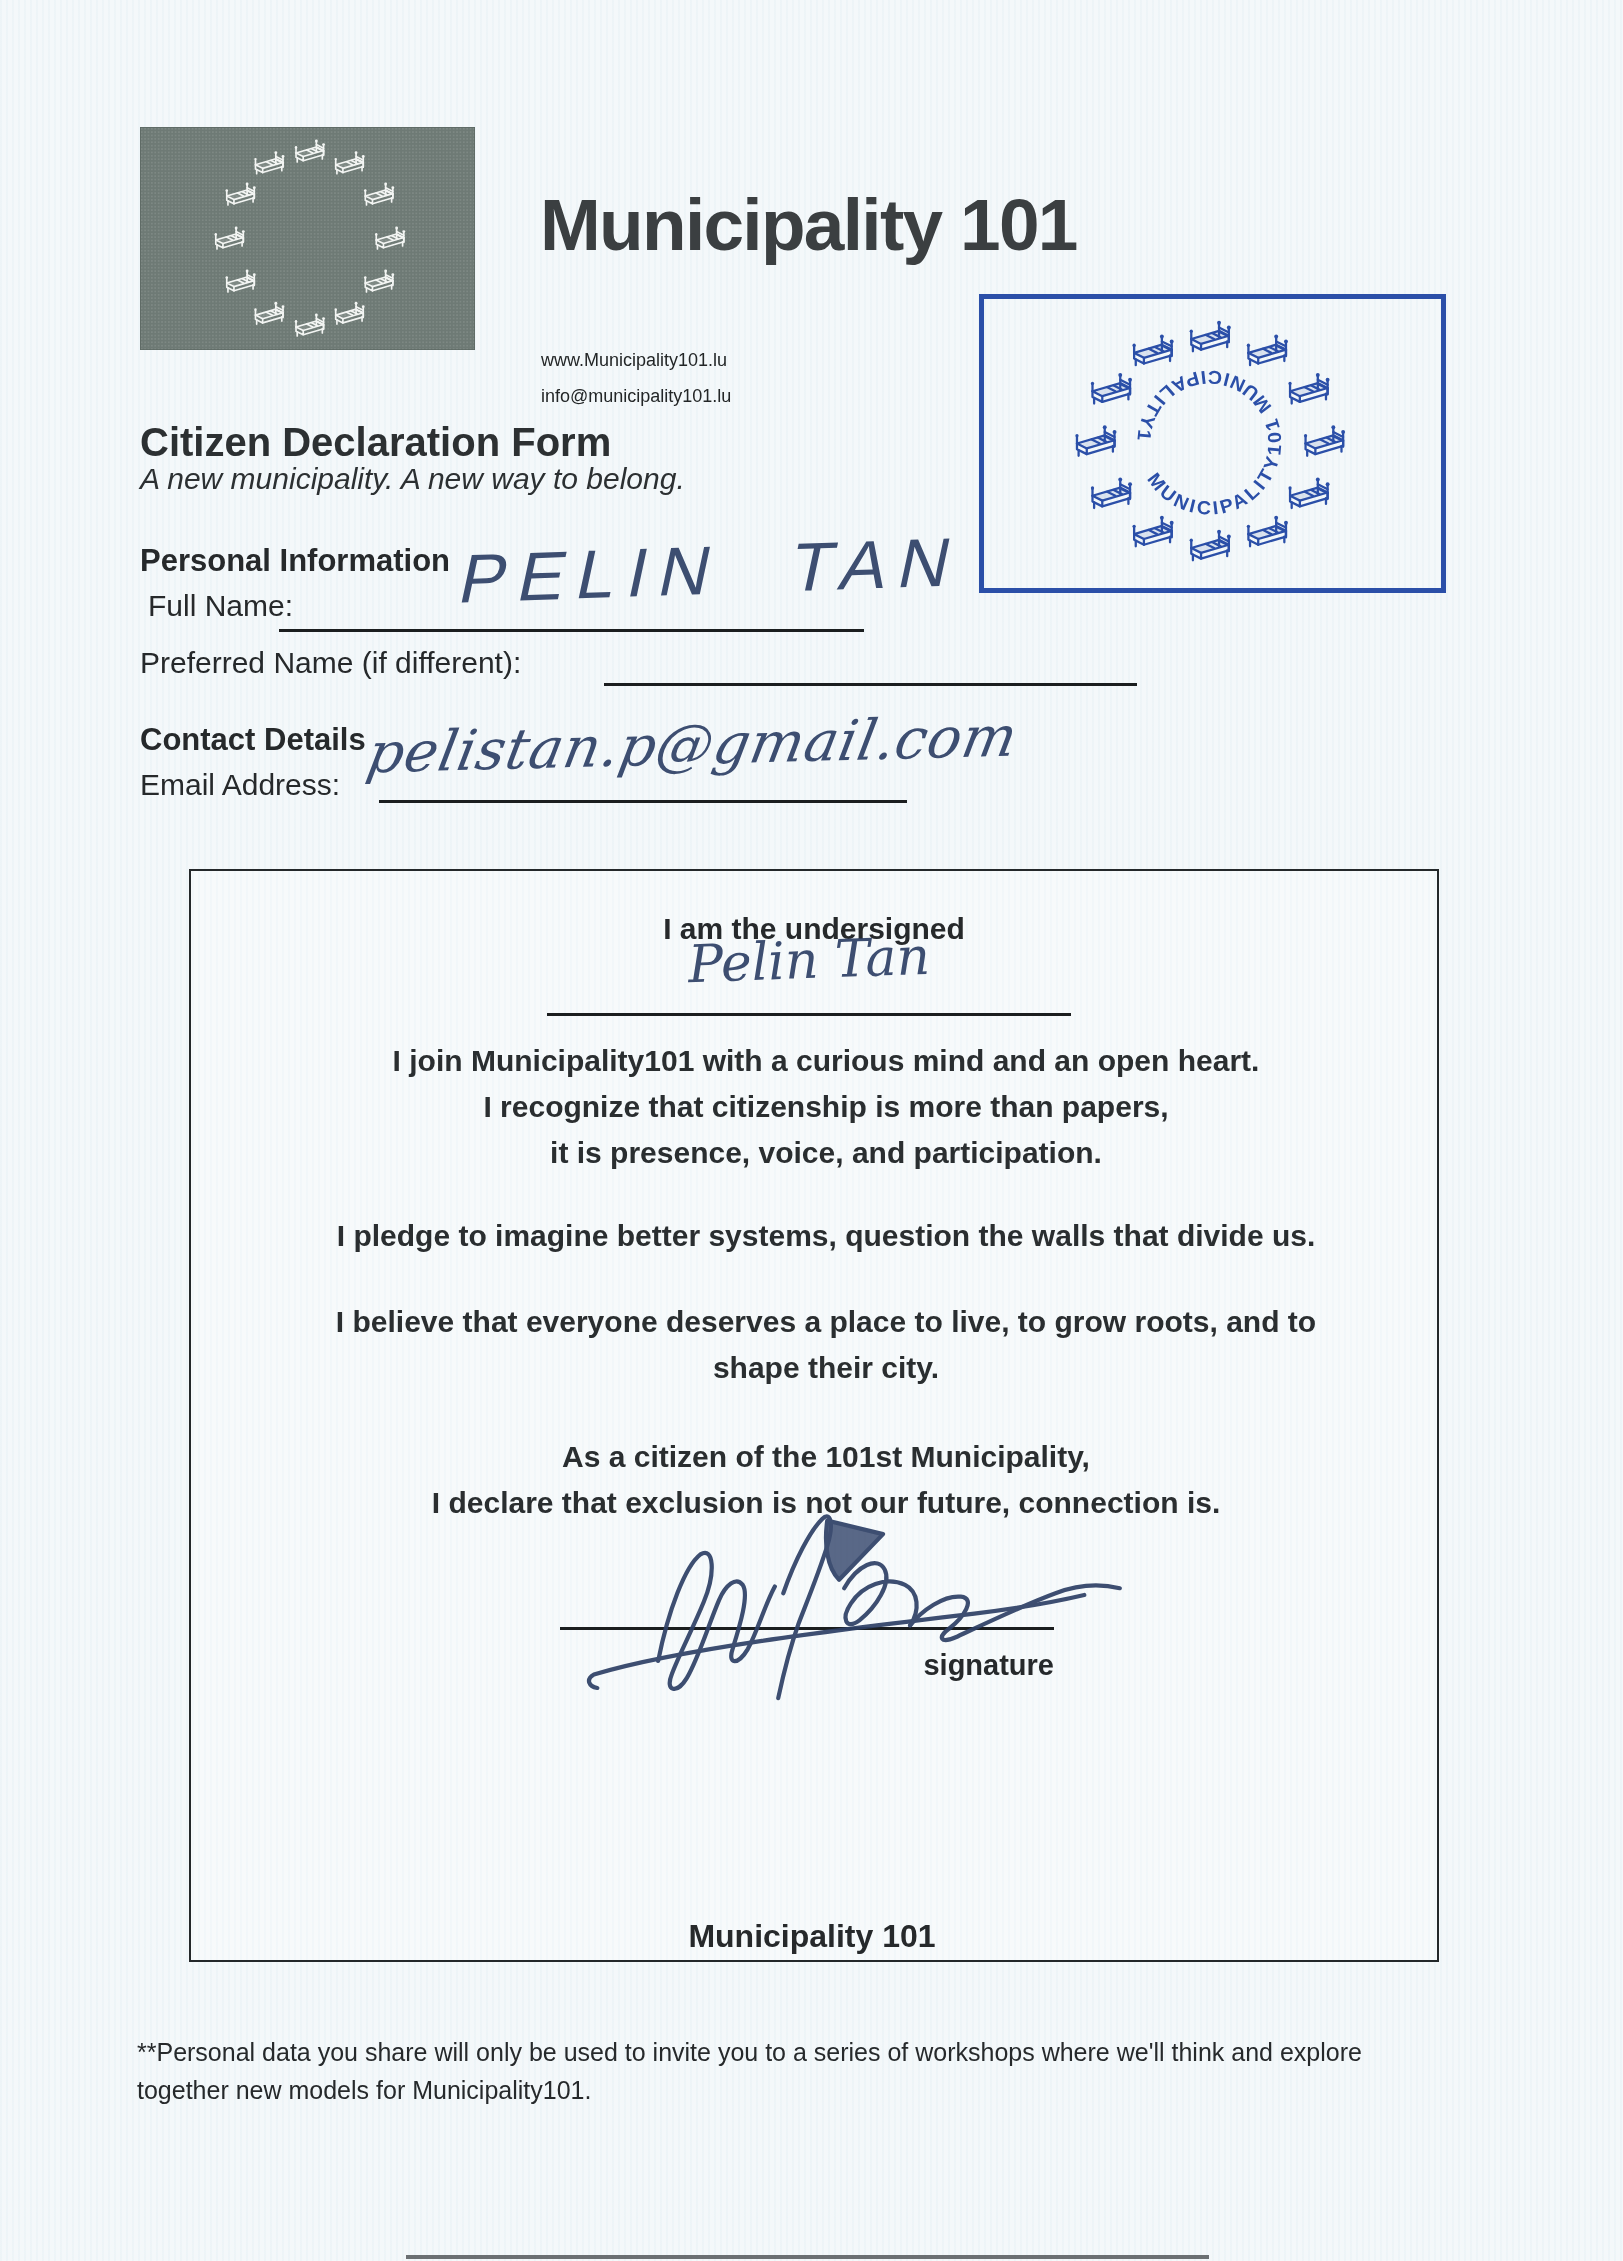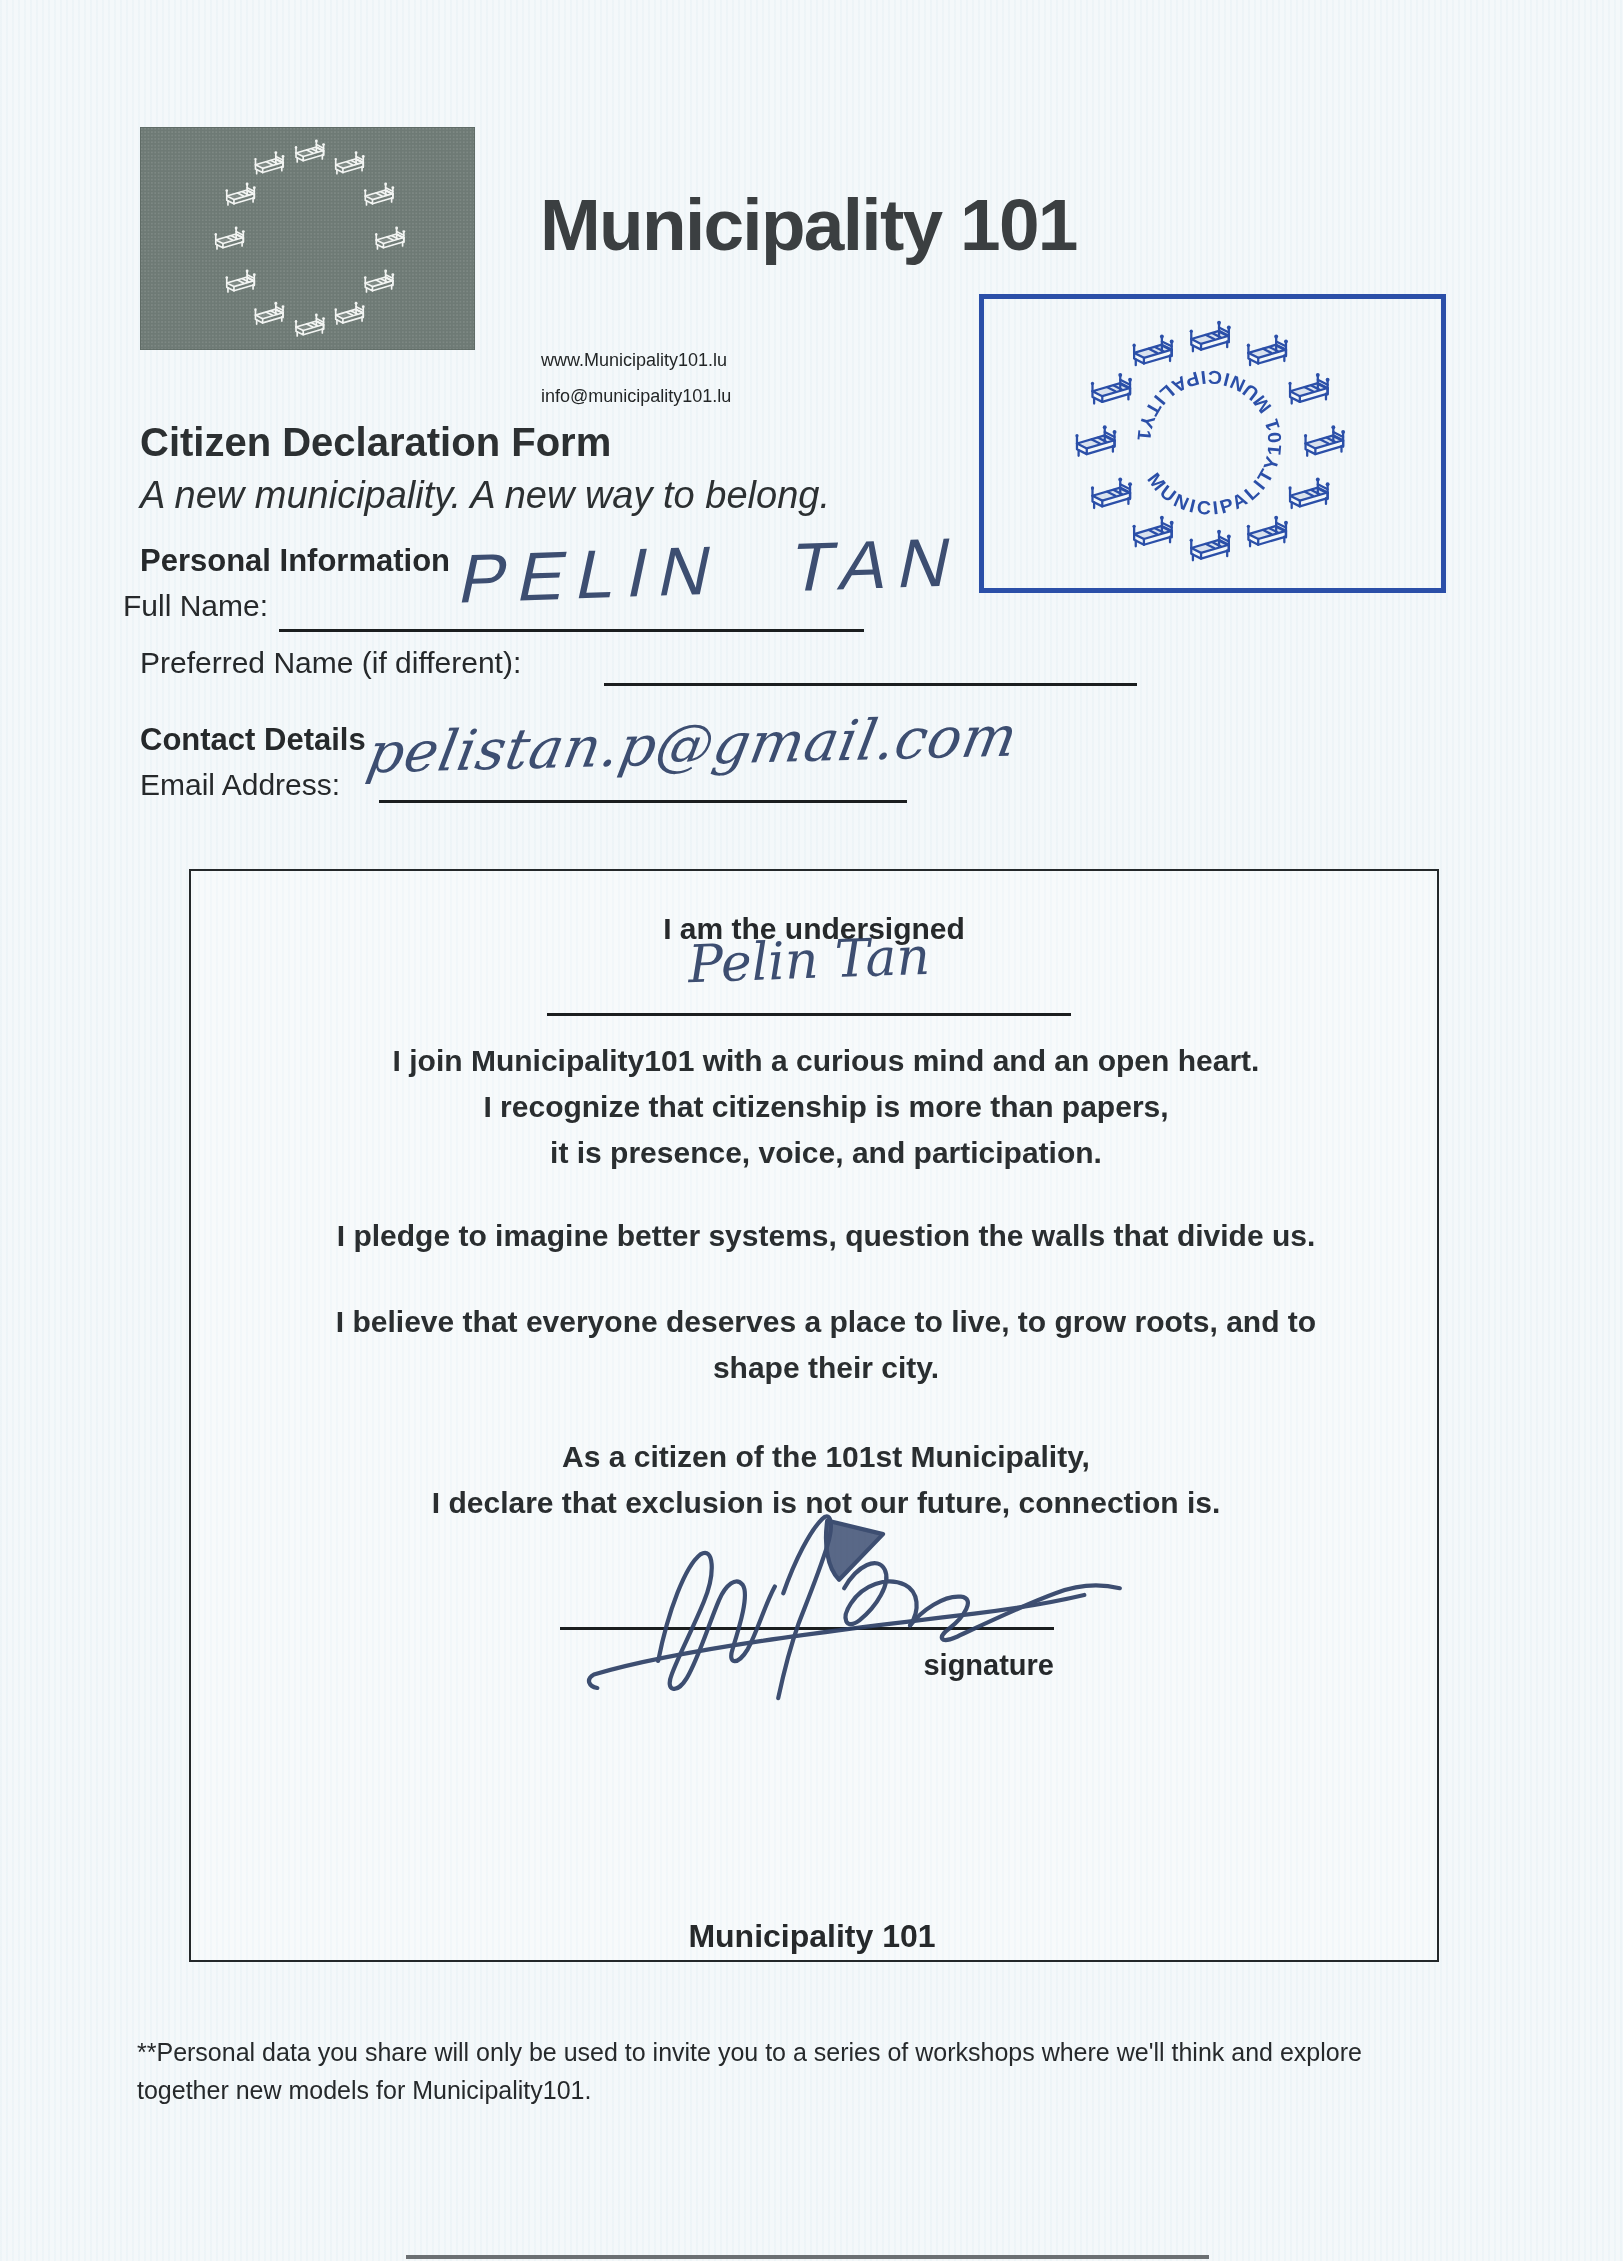--- a/index.html
+++ b/index.html
@@ -34,21 +34,21 @@
     font-size:18px; font-weight:500; color:#232627; line-height:36px;
   }
   .stamp{
     position:absolute; left:979px; top:294px; width:467px; height:299px;
     border:5px solid #2b4fa8;
   }
   .stamp svg{ width:100%; height:100%; color:#2b4fa8; }
   .stamp text{ fill:#2b4fa8; font-family:"Liberation Sans", sans-serif; }
   
   .form-title{ position:absolute; left:140px; top:420px; font-size:40px; font-weight:700; color:#2c3032;}
-  .form-subtitle{ position:absolute; left:140px; top:462px; font-size:38px; font-style:italic; color:#2c3032;margin-top:12px;}
+  .form-subtitle{ position:absolute; left:140px; top:462px; font-size:30px; font-style:italic; color:#2c3032;}
   .section-heading{ position:absolute; font-size:31px; font-weight:700; color:#26292b;}
   .field-label{ position:absolute; font-size:30px; color:#26292b;}
   .field-line{ position:absolute; height:2.5px; background:#1b1e1f;}
   
   .hand{ color:#2e4066; white-space:nowrap; }
   .hand-caps{
     position:absolute; left:463px; top:531px;
     font-size:69px; font-weight:400; letter-spacing:12px; word-spacing:39px;
     transform:skewX(-14deg) rotate(-2deg); opacity:.92;
   }
@@ -162,21 +162,21 @@
       <text font-size="23" font-weight="600" letter-spacing="3.5">
         <textPath href="#ringpath" startOffset="46" textLength="540" lengthAdjust="spacingAndGlyphs">MUNICIPALITY101   MUNICIPALITY101</textPath>
       </text>
     </svg>
   </div>
 
   <div class="form-title">Citizen Declaration Form</div>
   <div class="form-subtitle">A new municipality. A new way to belong.</div>
 
   <div class="section-heading" style="left:140px; top:543px;">Personal Information</div>
-  <div class="field-label" style="left:123px; top:589px;">Full Name:</div>
+  <div class="field-label" style="left:148px; top:589px;">Full Name:</div>
   <div class="field-line" style="left:279px; top:629px; width:585px;"></div>
   <div class="hand hand-caps">PELIN TAN</div>
 
   <div class="field-label" style="left:140px; top:646px;">Preferred Name (if different):</div>
   <div class="field-line" style="left:604px; top:683px; width:533px;"></div>
 
   <div class="section-heading" style="left:140px; top:722px;">Contact Details</div>
   <div class="field-label" style="left:140px; top:768px;">Email Address:</div>
   <div class="field-line" style="left:379px; top:800px; width:528px;"></div>
   <div class="hand hand-script hand-email">pelistan.p@gmail.com</div>

